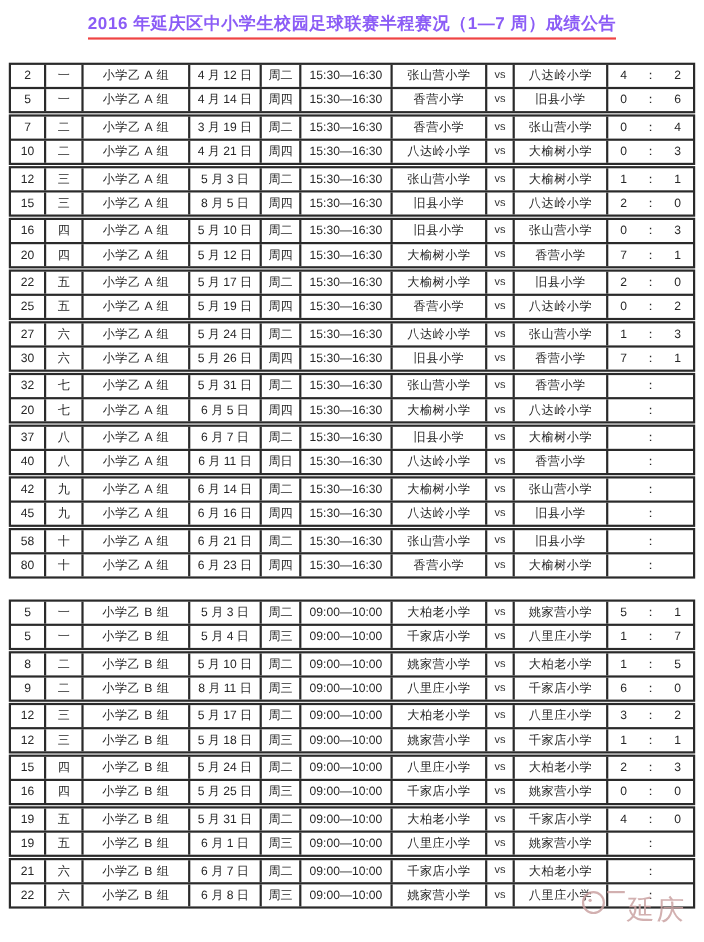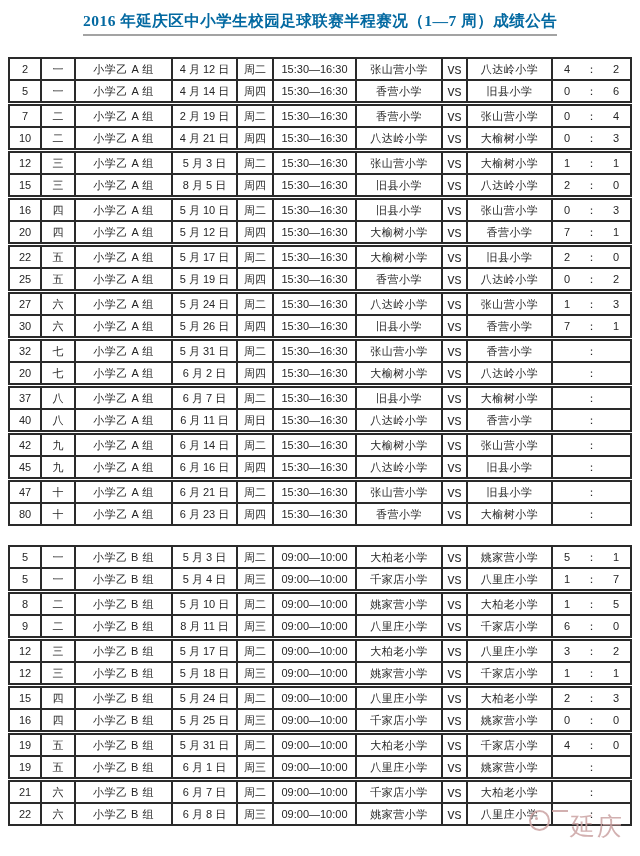--- a/index.html
+++ b/index.html
@@ -2,38 +2,38 @@
 <html><head>
 <meta charset="utf-8">
 <style>
   html,body{margin:0;padding:0;}
   body{
     width:640px;height:856px;background:#ffffff;position:relative;
     font-family:"Liberation Sans", sans-serif;color:#222;overflow:hidden;
   }
   .title-wrap{text-align:center;padding-top:11px;height:44px;}
   .title{
-    display:inline-block;font-size:15.5px;font-weight:bold;color:#0369a1;
-    border-bottom:2px solid #a3a3a3;padding-bottom:2px;letter-spacing:0.5px;
-    font-family:Liberation Serif, serif;
+    display:inline-block;font-size:15.5px;font-weight:bold;color:#8b5cf6;
+    border-bottom:2px solid #ef4444;padding-bottom:2px;letter-spacing:0.5px;
+    font-family:Liberation Sans, sans-serif;
   }
   .table-wrap{margin:0 8px;}
   .table-a{margin-top:2px;}
   .table-b{margin-top:19px;}
   .block{border:2px solid #2a2a2a;margin-bottom:1px;background:#fff;}
   .row{display:grid;grid-template-columns:30px 34px 97px 65px 36px 83px 86px 25px 85px 1fr;}
   .row + .row{border-top:2px solid #2a2a2a;}
   .cell{
     height:20px;line-height:20px;text-align:center;font-size:11px;
     overflow:hidden;white-space:nowrap;color:#262626;
   }
   .cell + .cell{border-left:2px solid #2a2a2a;}
   .c-no,.c-week{font-size:11px;}
   .c-group,.c-home,.c-away{font-size:11px;letter-spacing:0.5px;}
-  .c-vs{font-size:14px;color:#333;}
+  .c-vs{font-size:10px;color:#333;}
   .c-score{display:flex;align-items:center;justify-content:space-between;padding:0 9px;font-size:11px;}
   .c-score span{display:inline-block;min-width:10px;text-align:center;}
   .watermark{
     position:absolute;right:16px;bottom:13px;display:flex;align-items:flex-start;
     color:#cba3a3;opacity:0.85;pointer-events:none;z-index:5;
   }
   .wm-circle{
     width:17px;height:17px;border:2px solid #cba3a3;border-radius:50%;
     position:relative;margin-right:2px;
   }
@@ -84,21 +84,21 @@
           <span>：</span>
           <span>6</span>
         </div>
       </div>
     </div>
     <div class="block">
       <div class="row">
         <div class="cell c-no">7</div>
         <div class="cell c-week">二</div>
         <div class="cell c-group">小学乙 A 组</div>
-        <div class="cell c-date">2 月 19 日</div>
+        <div class="cell c-date">3 月 19 日</div>
         <div class="cell c-day">周二</div>
         <div class="cell c-time">15:30—16:30</div>
         <div class="cell c-home">香营小学</div>
         <div class="cell c-vs">vs</div>
         <div class="cell c-away">张山营小学</div>
         <div class="cell c-score">
           <span>0</span>
           <span>：</span>
           <span>4</span>
         </div>
@@ -270,21 +270,21 @@
         <div class="cell c-score">
           <span></span>
           <span>：</span>
           <span></span>
         </div>
       </div>
       <div class="row">
         <div class="cell c-no">20</div>
         <div class="cell c-week">七</div>
         <div class="cell c-group">小学乙 A 组</div>
-        <div class="cell c-date">6 月 2 日</div>
+        <div class="cell c-date">6 月 5 日</div>
         <div class="cell c-day">周四</div>
         <div class="cell c-time">15:30—16:30</div>
         <div class="cell c-home">大榆树小学</div>
         <div class="cell c-vs">vs</div>
         <div class="cell c-away">八达岭小学</div>
         <div class="cell c-score">
           <span></span>
           <span>：</span>
           <span></span>
         </div>
@@ -353,21 +353,21 @@
         <div class="cell c-away">旧县小学</div>
         <div class="cell c-score">
           <span></span>
           <span>：</span>
           <span></span>
         </div>
       </div>
     </div>
     <div class="block">
       <div class="row">
-        <div class="cell c-no">47</div>
+        <div class="cell c-no">58</div>
         <div class="cell c-week">十</div>
         <div class="cell c-group">小学乙 A 组</div>
         <div class="cell c-date">6 月 21 日</div>
         <div class="cell c-day">周二</div>
         <div class="cell c-time">15:30—16:30</div>
         <div class="cell c-home">张山营小学</div>
         <div class="cell c-vs">vs</div>
         <div class="cell c-away">旧县小学</div>
         <div class="cell c-score">
           <span></span>

